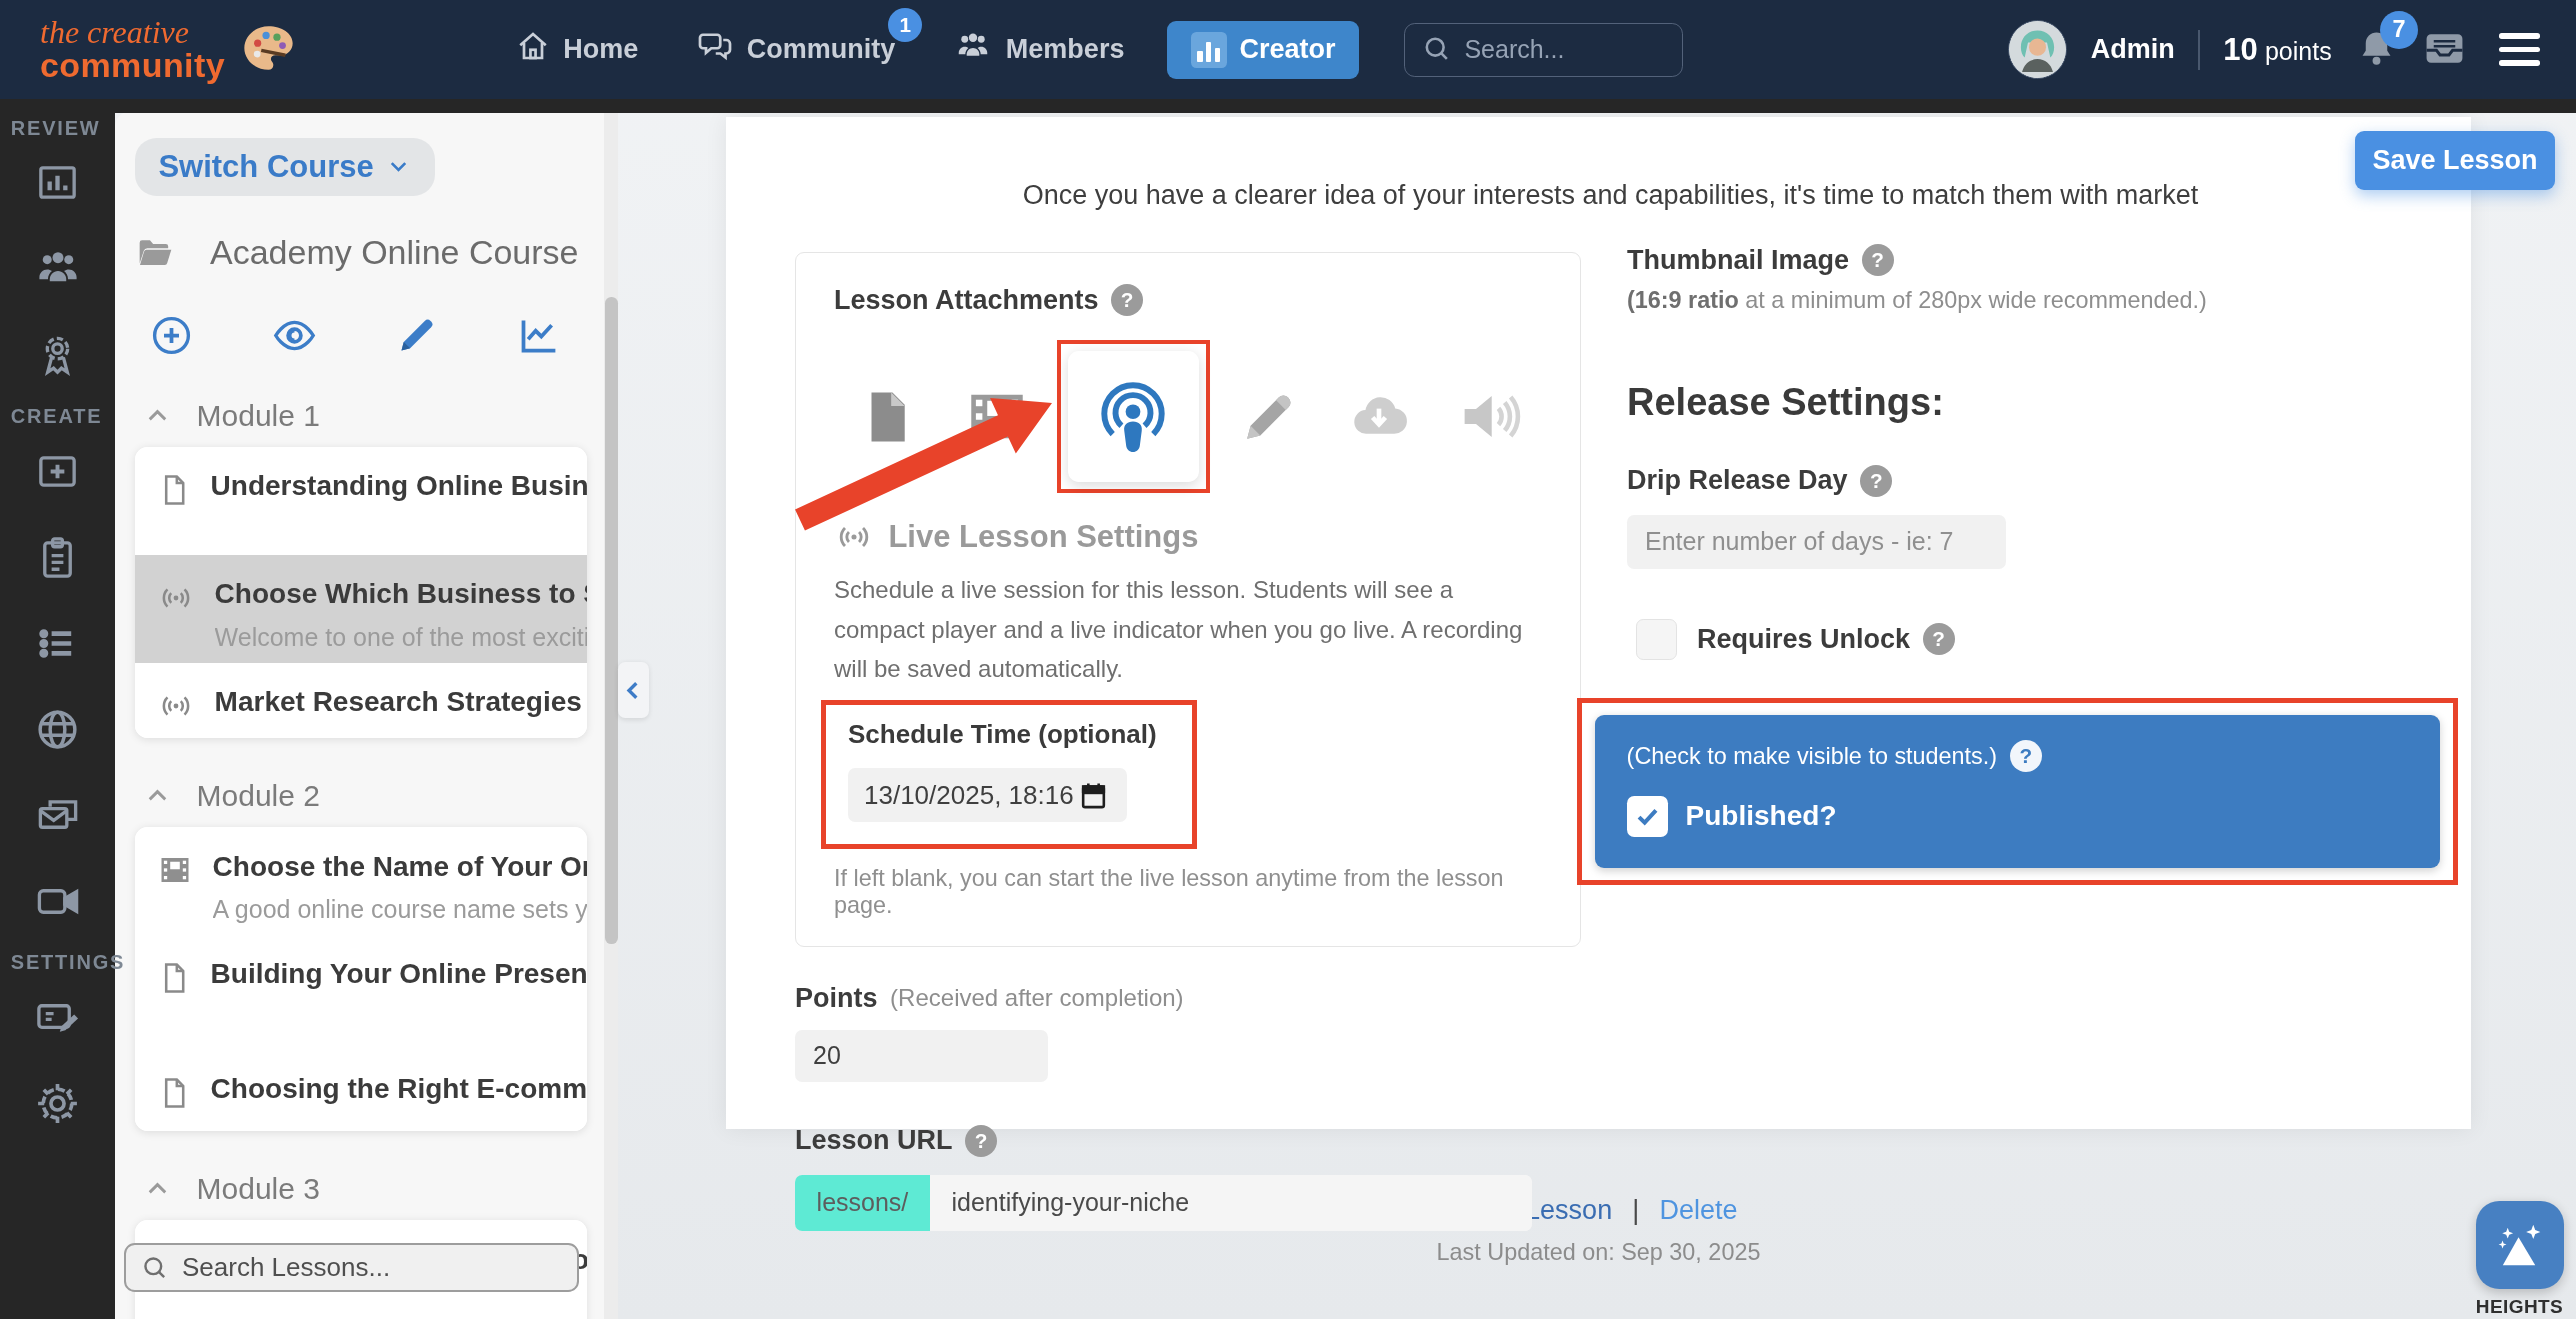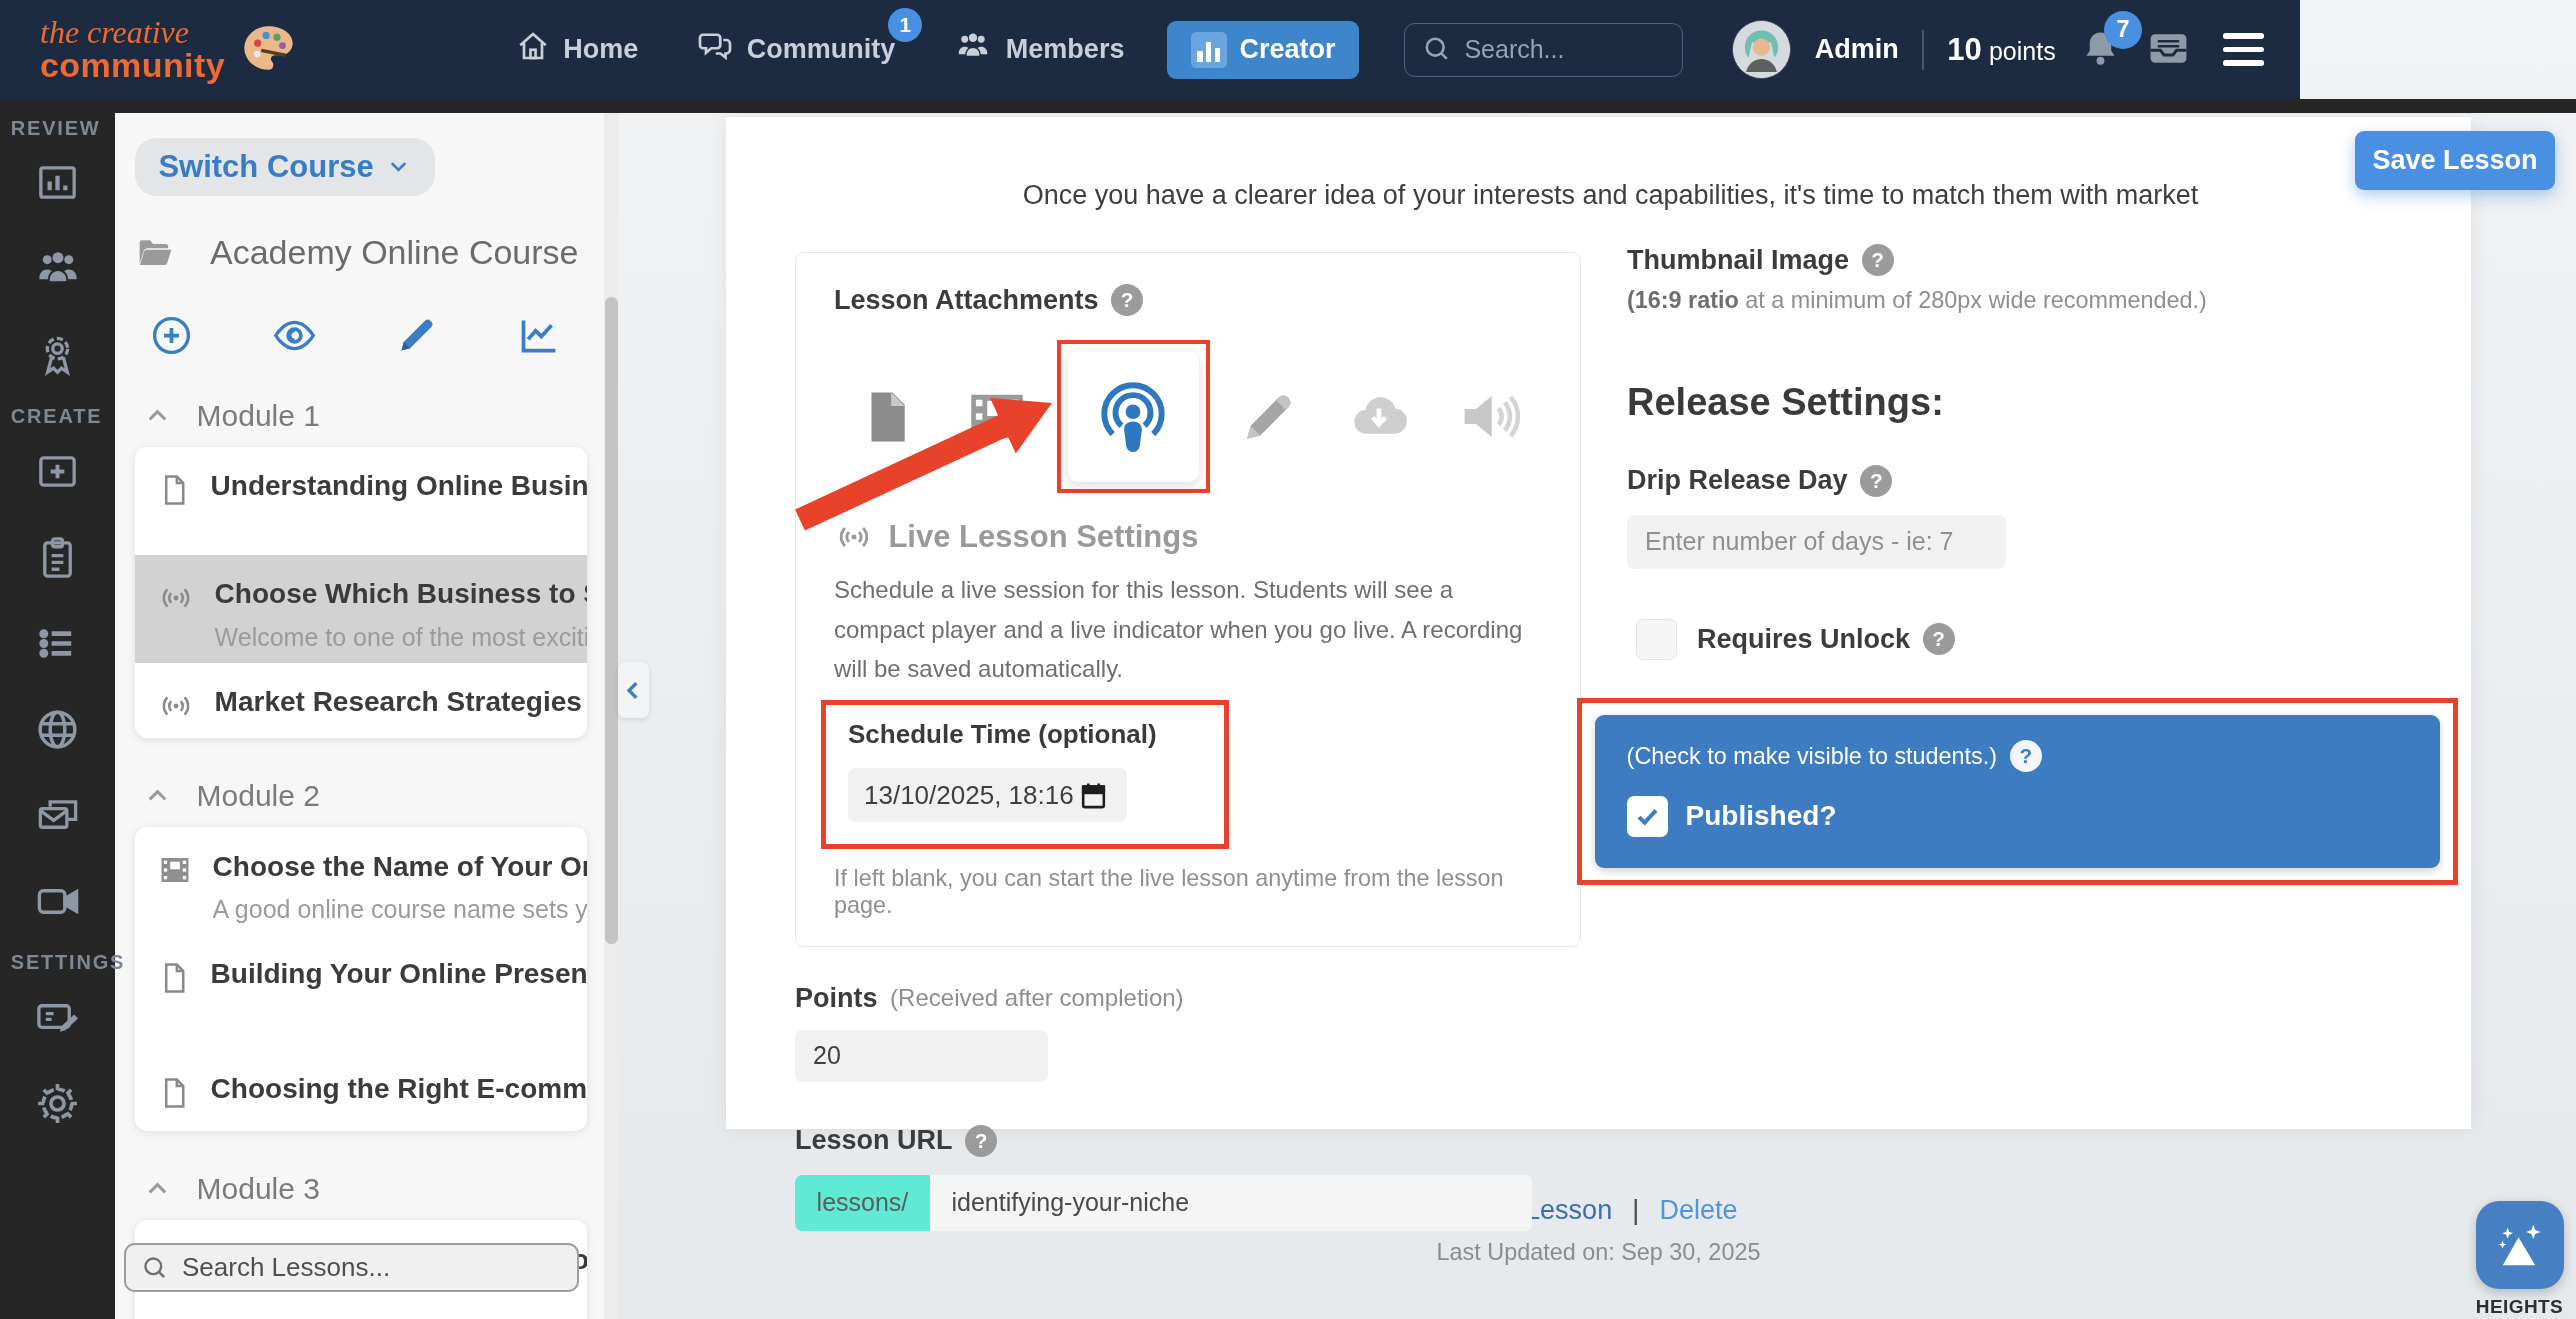--- a/index.html
+++ b/index.html
@@ -1,20 +1,20 @@
 <!DOCTYPE html>
 <html style="font-size:14.4px"><head>
 <meta charset="utf-8">
 <style>
   * { margin:0; padding:0; box-sizing:border-box; }
   body { font-family:"Liberation Sans", sans-serif; background:#e9ecef; }
   .screen { position:relative; width:2576px; height:1319px; overflow:hidden; background:linear-gradient(#f1f3f5,#e6e9ec); }
 
   
-  .navbar { position:absolute; left:0; top:0; width:2300px; height:99px; background:#1c2b41; display:flex; align-items:center; z-index:40; }
+  .navbar { position:absolute; left:0; top:0; width:2576px; height:99px; background:#1c2b41; display:flex; align-items:center; z-index:40; }
   .top-strip { position:absolute; left:0; top:99px; width:2576px; height:14.4px; background:#262626; z-index:30; }
   .logo { display:flex; align-items:center; margin-left:40px; gap:12.6px; }
   .logo-text { line-height:1.02; }
   .logo-l1 { font-family:"Liberation Serif", serif; font-style:italic; font-size:32px; color:#ef6a30; }
   .logo-l2 { font-size:34px; font-weight:bold; color:#ef6a30; letter-spacing:0.4px; }
   .nav-items { display:flex; align-items:center; margin-left:216px; gap:58px; }
   .nav-item { display:flex; align-items:center; gap:12.6px; color:#c9cfd8; font-size:27px; font-weight:bold; position:relative; cursor:pointer; }
   .nav-badge { position:absolute; top:-20px; right:-27px; width:34px; height:34px; border-radius:50%; background:#4a90e2; color:#fff; font-size:20.7px; font-weight:bold; display:flex; align-items:center; justify-content:center; }
   .creator-btn { margin-left:43px; display:flex; align-items:center; gap:12.6px; background:#3e86cb; border-radius:9px; height:58px; padding:0 23.4px; color:#fff; font-size:27px; font-weight:bold; cursor:pointer; }
   .creator-ic { width:36px; height:36px; background:#6aa6dd; border-radius:5.4px; display:flex; align-items:flex-end; justify-content:center; gap:3.6px; padding:5.4px; }
@@ -67,21 +67,21 @@
   .left-col { position:absolute; left:69px; top:135px; width:786px; }
   .attach-panel { border:1.8px solid #e5e5e5; border-radius:9px; background:#fff; padding:31px 38px 27px; }
   .sec-label { font-size:27px; font-weight:bold; color:#3c3c3c; display:flex; align-items:center; gap:12.6px; }
   .q-badge { width:32px; height:32px; border-radius:50%; background:#9b9b9b; color:#fff; font-size:20.7px; font-weight:bold; display:flex; align-items:center; justify-content:center; flex:0 0 auto; cursor:pointer; }
   .attach-icons { display:flex; align-items:center; justify-content:space-between; margin-top:23.4px; height:155px; padding:0 3.6px; }
   .attach-ic { display:flex; align-items:center; justify-content:center; width:99px; cursor:pointer; }
   .podcast-frame { width:153px; height:153px; border:4.5px solid #e8432a; display:flex; align-items:center; justify-content:center; background:#fff; }
   .podcast-box { width:131px; height:131px; border-radius:10.8px; background:#fff; box-shadow:0 3.6px 12.6px rgba(0,0,0,.14); display:flex; align-items:center; justify-content:center; cursor:pointer; }
   .live-head { display:flex; align-items:center; gap:14.4px; margin-top:23.4px; color:#9a9a9a; font-size:31px; font-weight:bold; }
   .live-desc { margin-top:14.4px; font-size:24px; color:#6f6f6f; line-height:1.65; }
-  .sched-annot { margin-top:10.8px; margin-left:-12.6px; border:5.4px solid #e8432a; padding:14.4px 21.6px 21.6px; width:408px; }
+  .sched-annot { margin-top:10.8px; margin-left:-12.6px; border:5.4px solid #e8432a; padding:14.4px 21.6px 21.6px; width:376px; }
   .sched-label { font-size:26px; font-weight:bold; color:#3a3a3a; }
   .sched-input { margin-top:18px; width:279px; height:54px; background:#f1f1f1; border-radius:7.2px; display:flex; align-items:center; justify-content:space-between; padding:0 18px 0 16px; font-size:26px; color:#3f3f3f; cursor:pointer; }
   .sched-hint { margin-top:16px; font-size:23.4px; color:#8f8f8f; }
   .points-block { margin-top:36px; }
   .sub-note { font-size:24px; font-weight:normal; color:#8e8e8e; }
   .points-input { margin-top:16px; width:253px; height:52px; background:#f1f1f1; border:none; border-radius:7.2px; font-size:25px; color:#3f3f3f; padding:14px 18px; font-family:inherit; outline:none; }
   .url-block { margin-top:43px; }
   .url-group { margin-top:18px; width:737px; height:56px; display:flex; border-radius:7.2px; overflow:hidden; background:#f5f5f5; }
   .url-prefix { background:#5eead4; display:flex; align-items:center; padding:0 21.6px; font-size:25px; color:#5d5d5d; }
   .url-group input { flex:1; border:none; outline:none; background:#f5f5f5; font-size:25px; color:#4a4a4a; padding:0 21.6px; font-family:inherit; }

